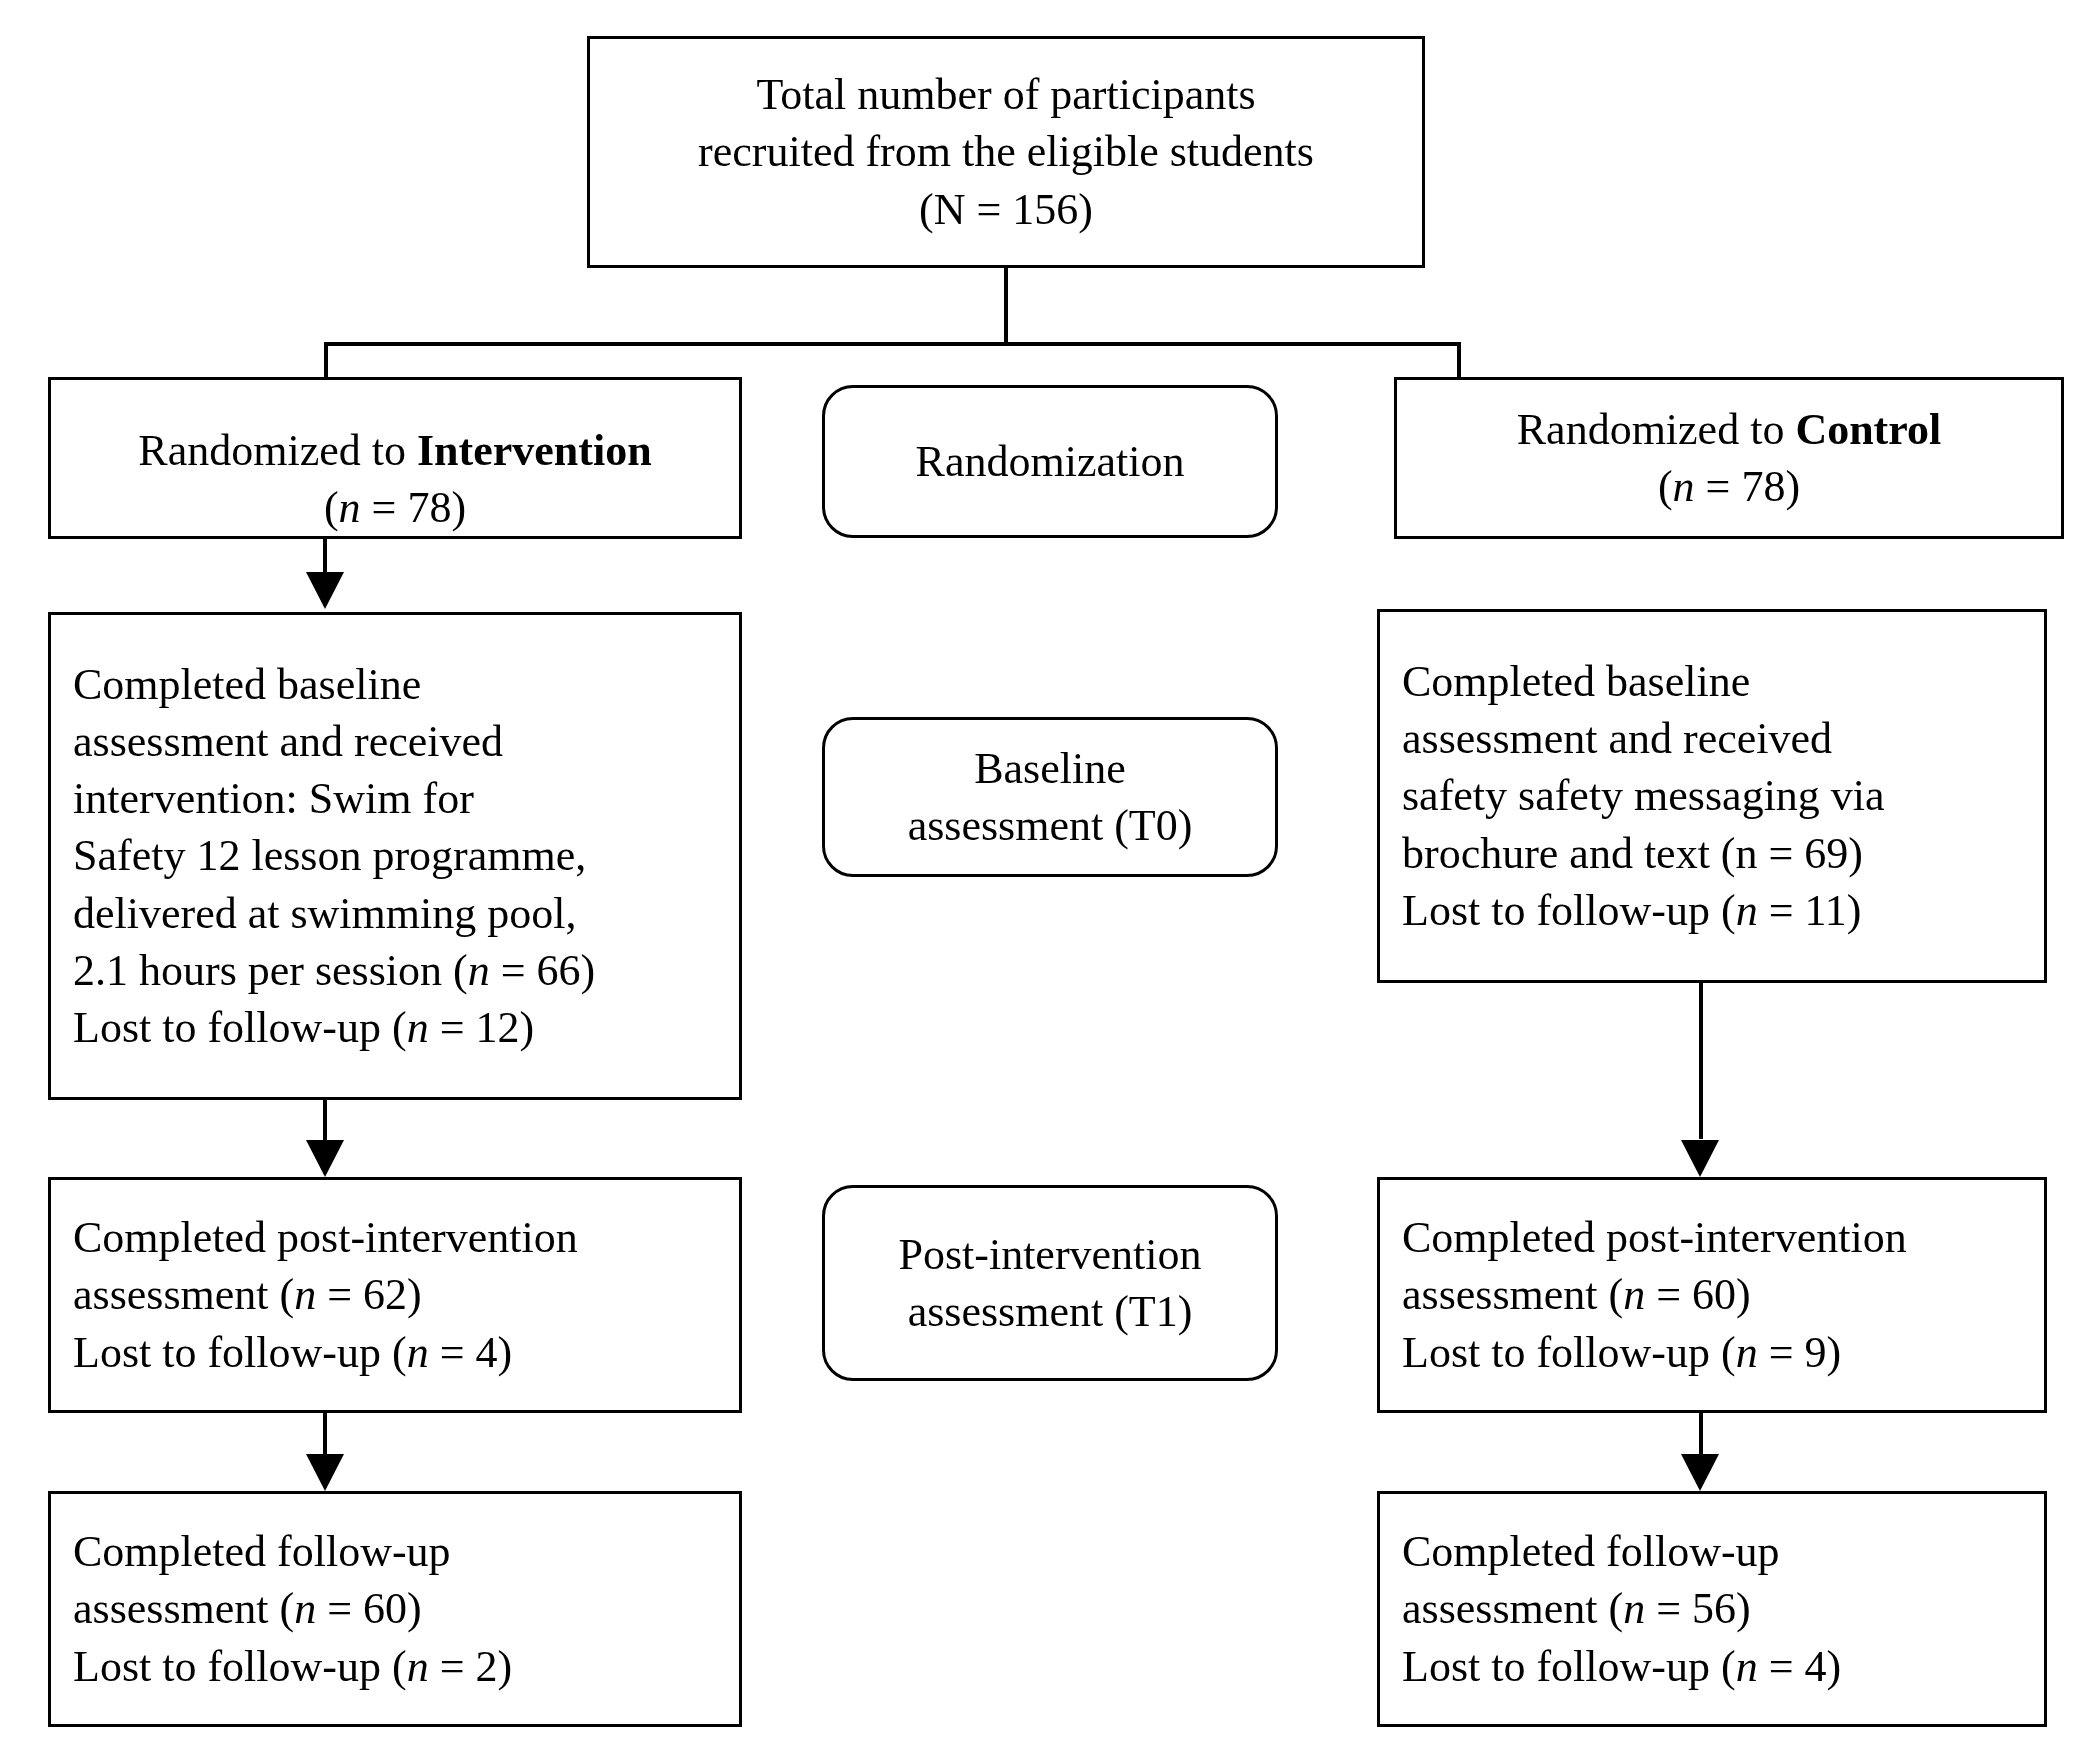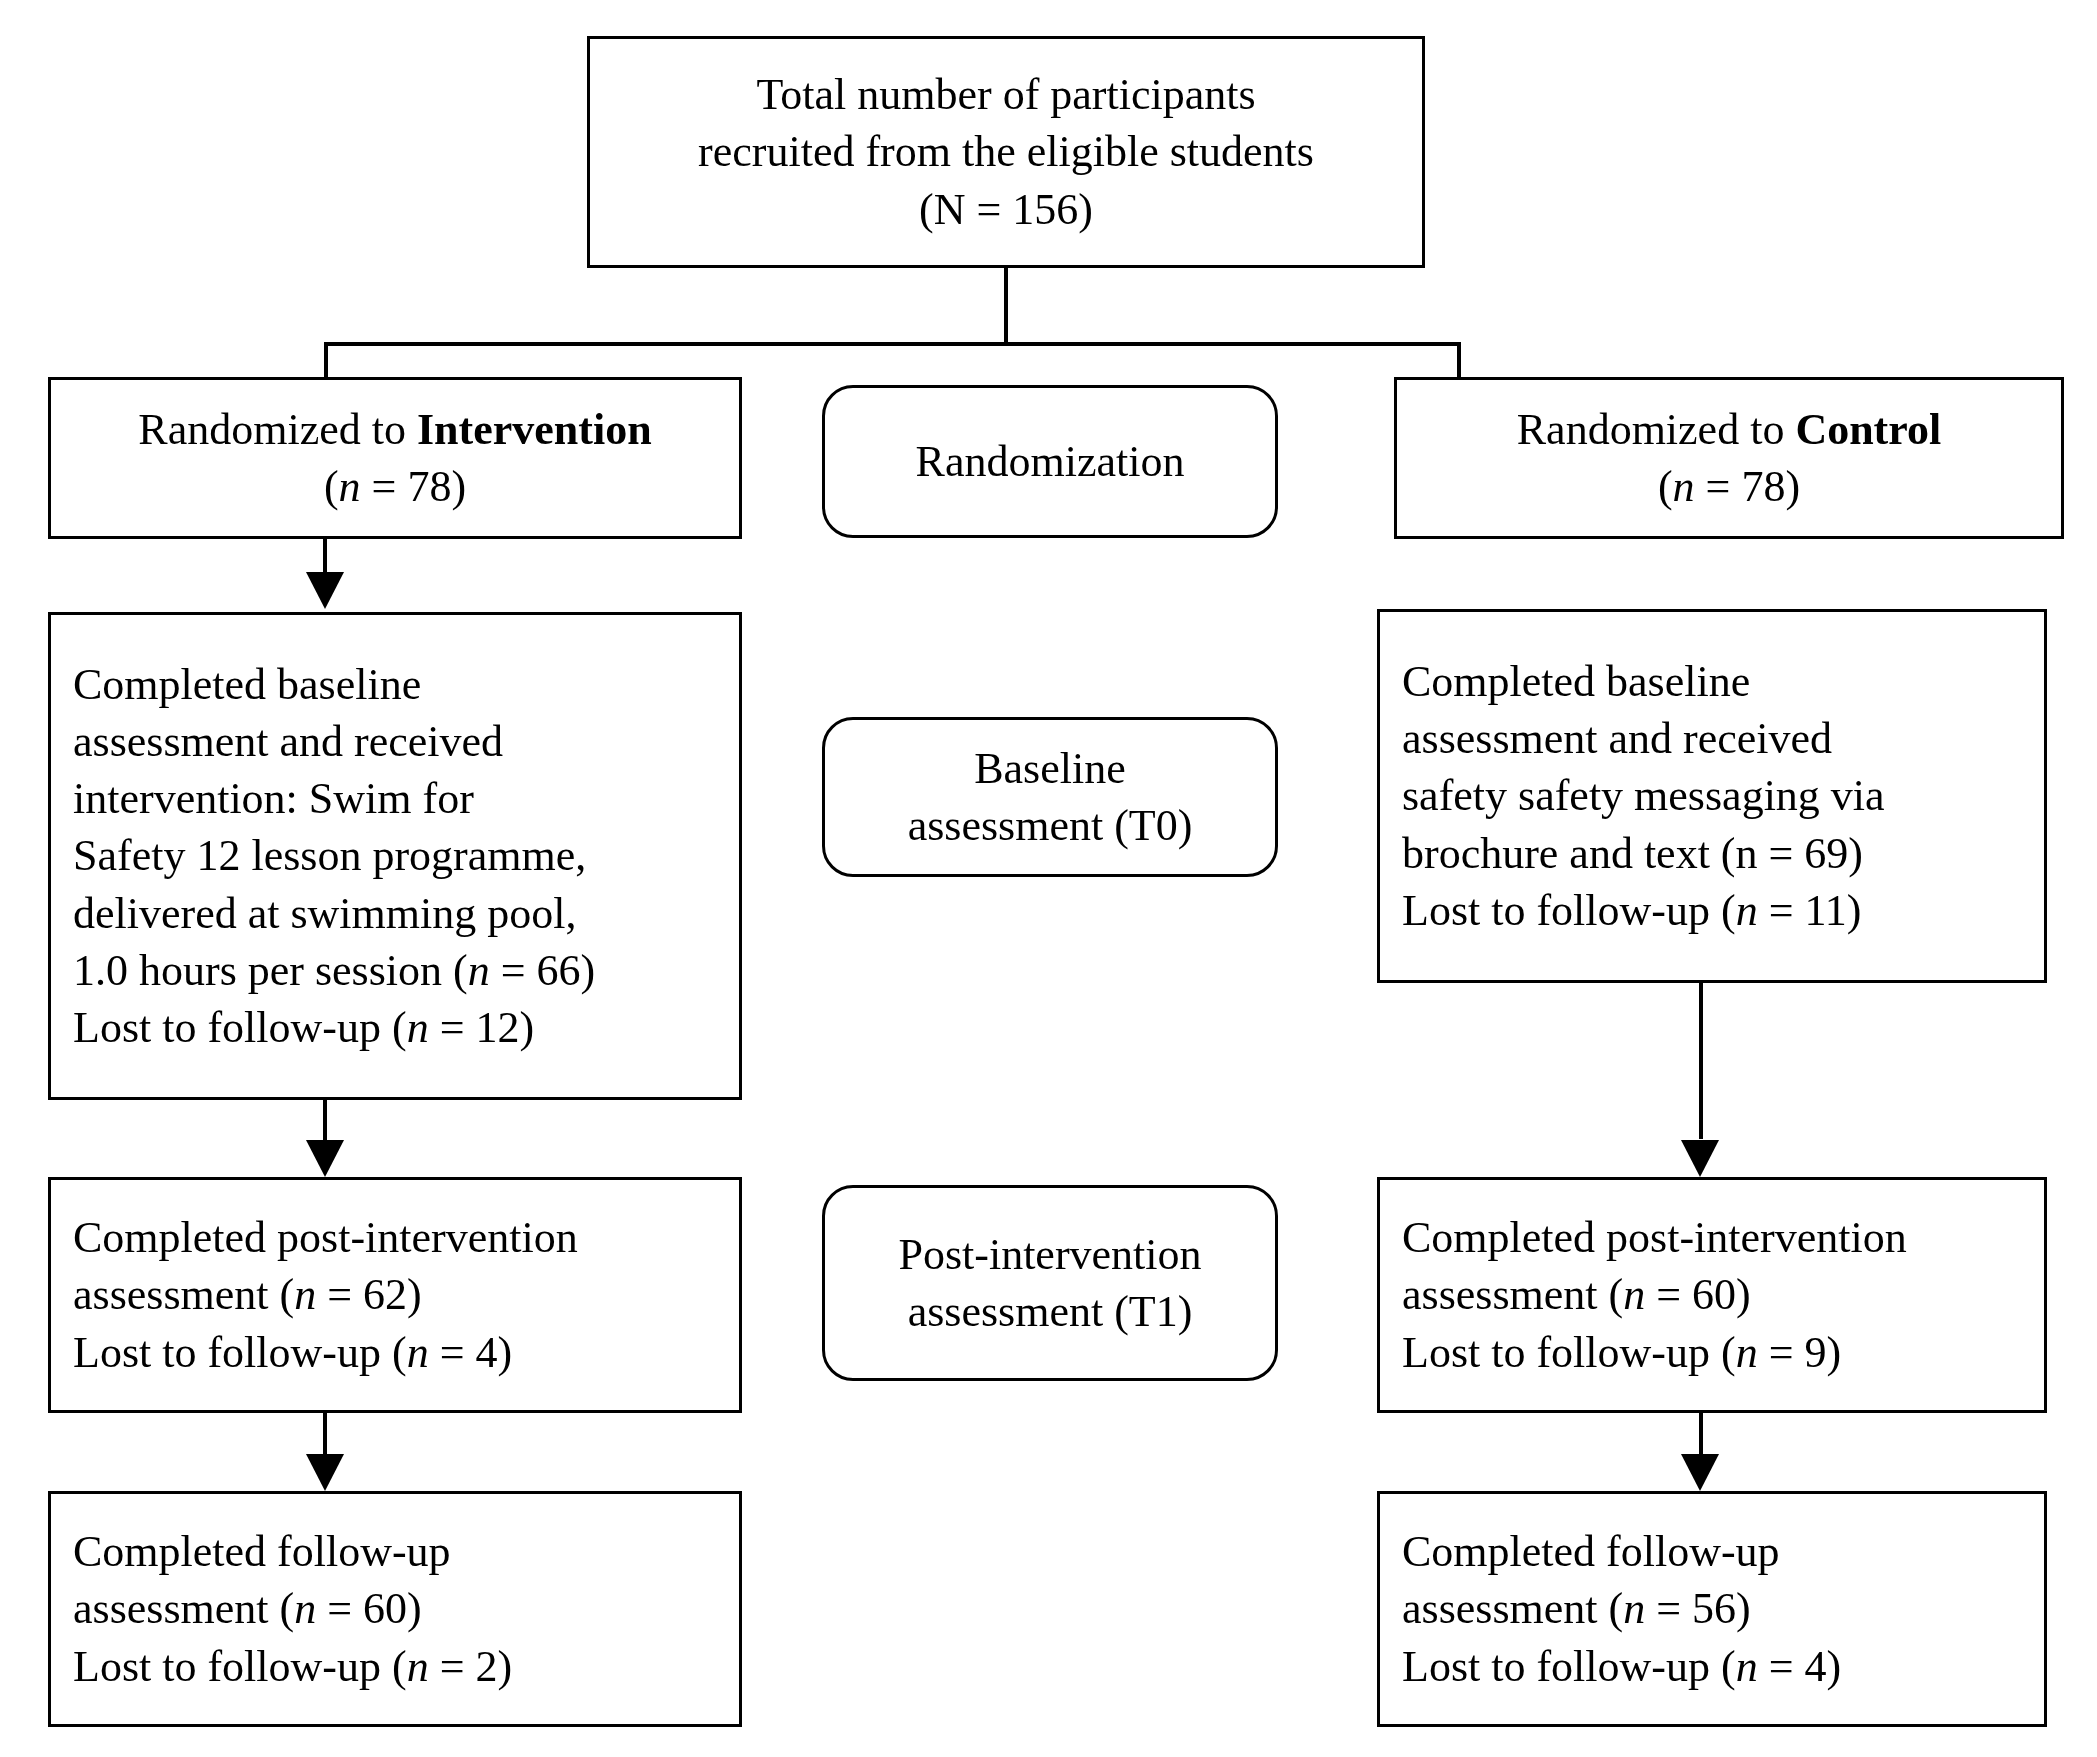--- a/index.html
+++ b/index.html
@@ -73,21 +73,21 @@
     <span class="line ctr pad-c">(N = 156)</span>
   </div>
 
   <div class="vline" style="left:1004px; top:268px; height:78px;"></div>
   <div class="hline" style="left:324px; top:342px; width:1137px;"></div>
   <div class="vline" style="left:324px; top:342px; height:44px;"></div>
   <div class="arrowhead" style="left:306px; top:381px;"></div>
   <div class="vline" style="left:1457px; top:342px; height:44px;"></div>
   <div class="arrowhead" style="left:1440px; top:381px;"></div>
 
-  <div class="box" style="left:48px; top:377px; width:694px; height:162px;">
+  <div class="box" style="left:48px; top:377px; width:694px; height:162px;justify-content:flex-end;">
     <span class="line ctr pad-c"><span>Randomized to </span><span class="bold">Intervention</span></span>
     <span class="line ctr pad-c"><span>(</span><span class="ital">n</span><span> = 78)</span></span>
   </div>
 
   <div class="box rounded" style="left:822px; top:385px; width:456px; height:153px;">
     <span class="line ctr pad-c">Randomization</span>
   </div>
 
   <div class="box" style="left:1394px; top:377px; width:670px; height:162px;">
     <span class="line ctr pad-c"><span>Randomized to </span><span class="bold">Control</span></span>
@@ -96,21 +96,21 @@
 
   <div class="vline" style="left:323px; top:538px; height:38px;"></div>
   <div class="arrowhead" style="left:306px; top:572px;"></div>
 
   <div class="box" style="left:48px; top:612px; width:694px; height:488px;">
     <span class="line lft pad-l">Completed baseline</span>
     <span class="line lft pad-l">assessment and received</span>
     <span class="line lft pad-l">intervention: Swim for</span>
     <span class="line lft pad-l">Safety 12 lesson programme,</span>
     <span class="line lft pad-l">delivered at swimming pool,</span>
-    <span class="line lft pad-l"><span>1.0 hours per session (</span><span class="ital">n</span><span> = 66)</span></span>
+    <span class="line lft pad-l"><span>2.1 hours per session (</span><span class="ital">n</span><span> = 66)</span></span>
     <span class="line lft pad-l"><span>Lost to follow-up (</span><span class="ital">n</span><span> = 12)</span></span>
   </div>
 
   <div class="box rounded" style="left:822px; top:717px; width:456px; height:160px;">
     <span class="line ctr pad-c">Baseline</span>
     <span class="line ctr pad-c">assessment (T0)</span>
   </div>
 
   <div class="box" style="left:1377px; top:609px; width:670px; height:374px;">
     <span class="line lft pad-l">Completed baseline</span>

